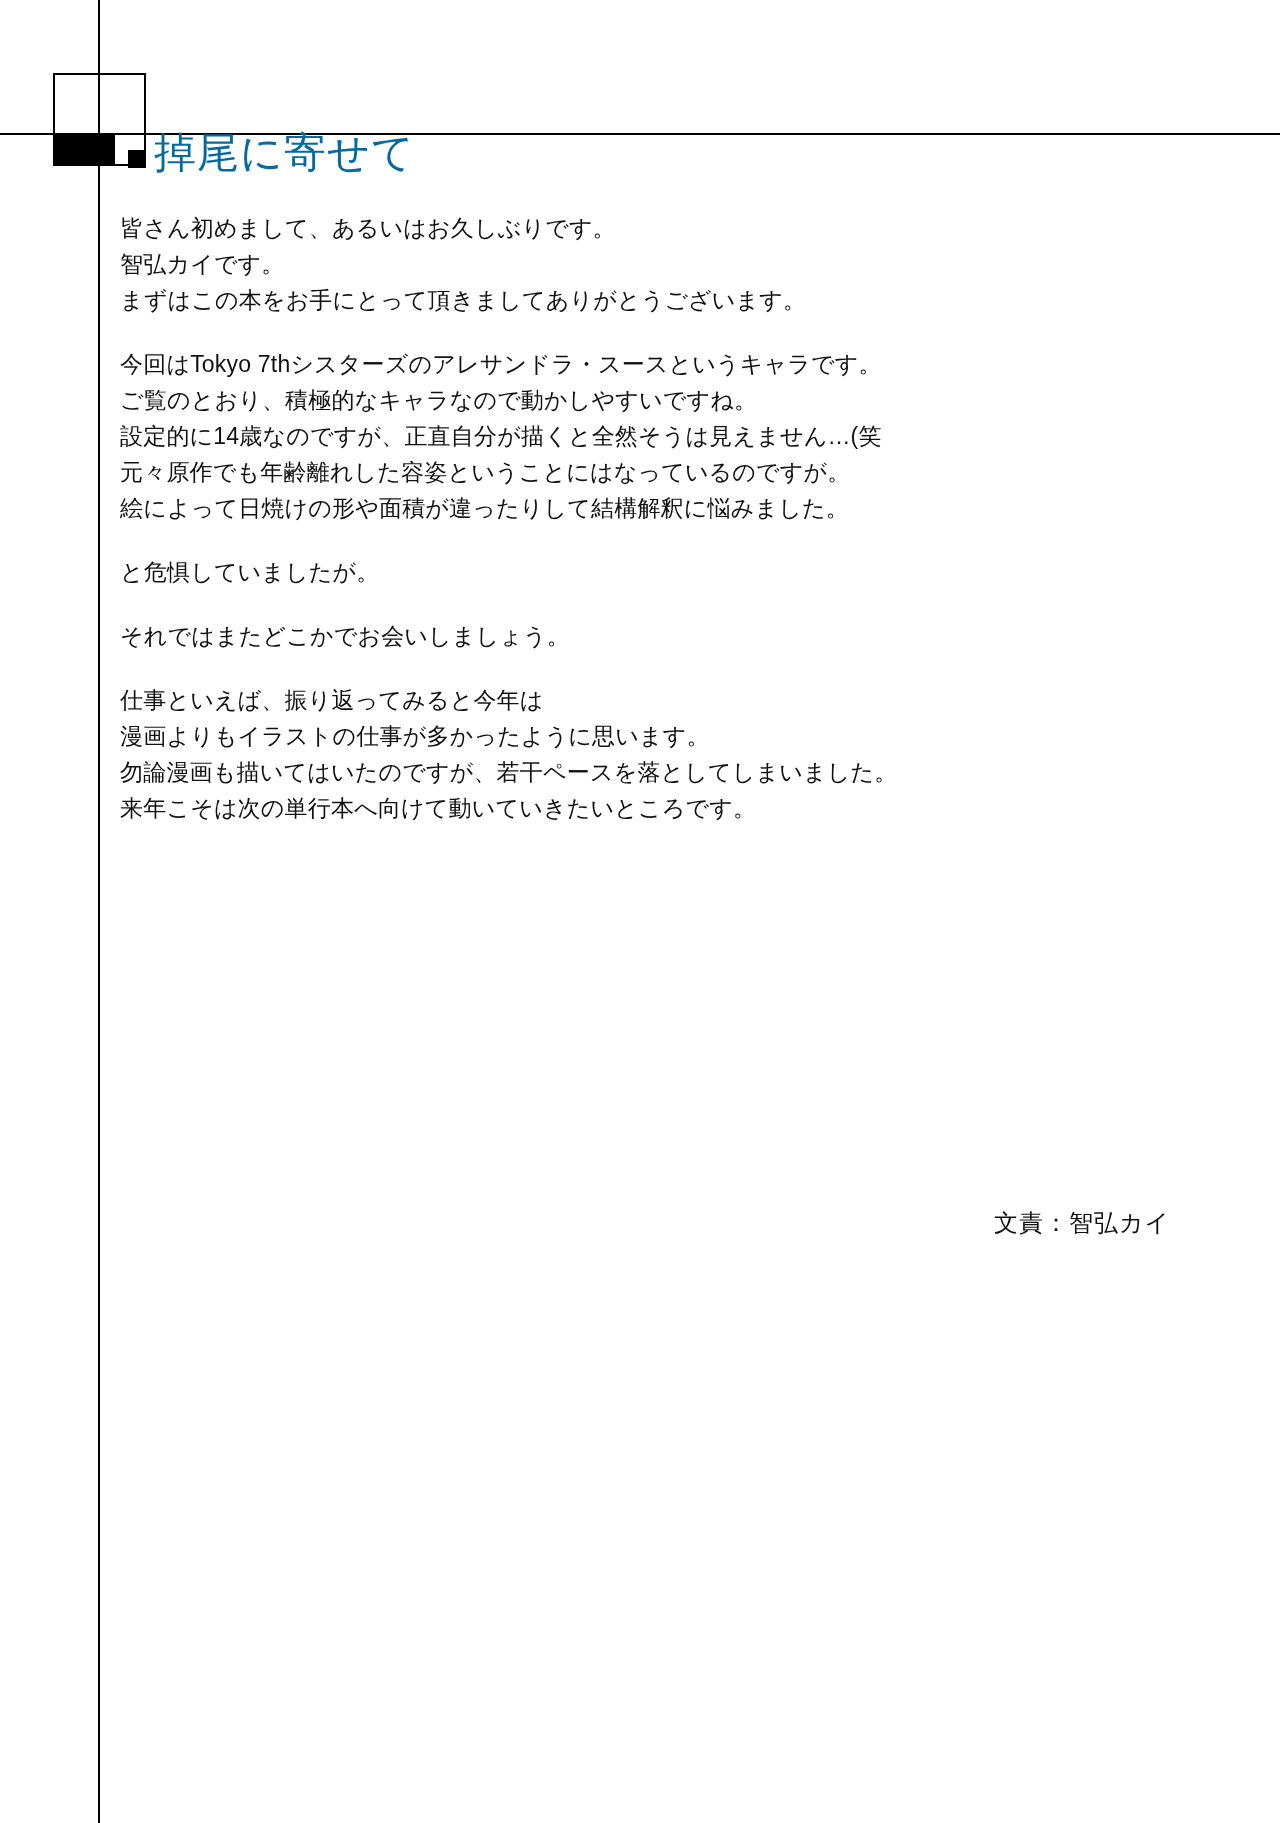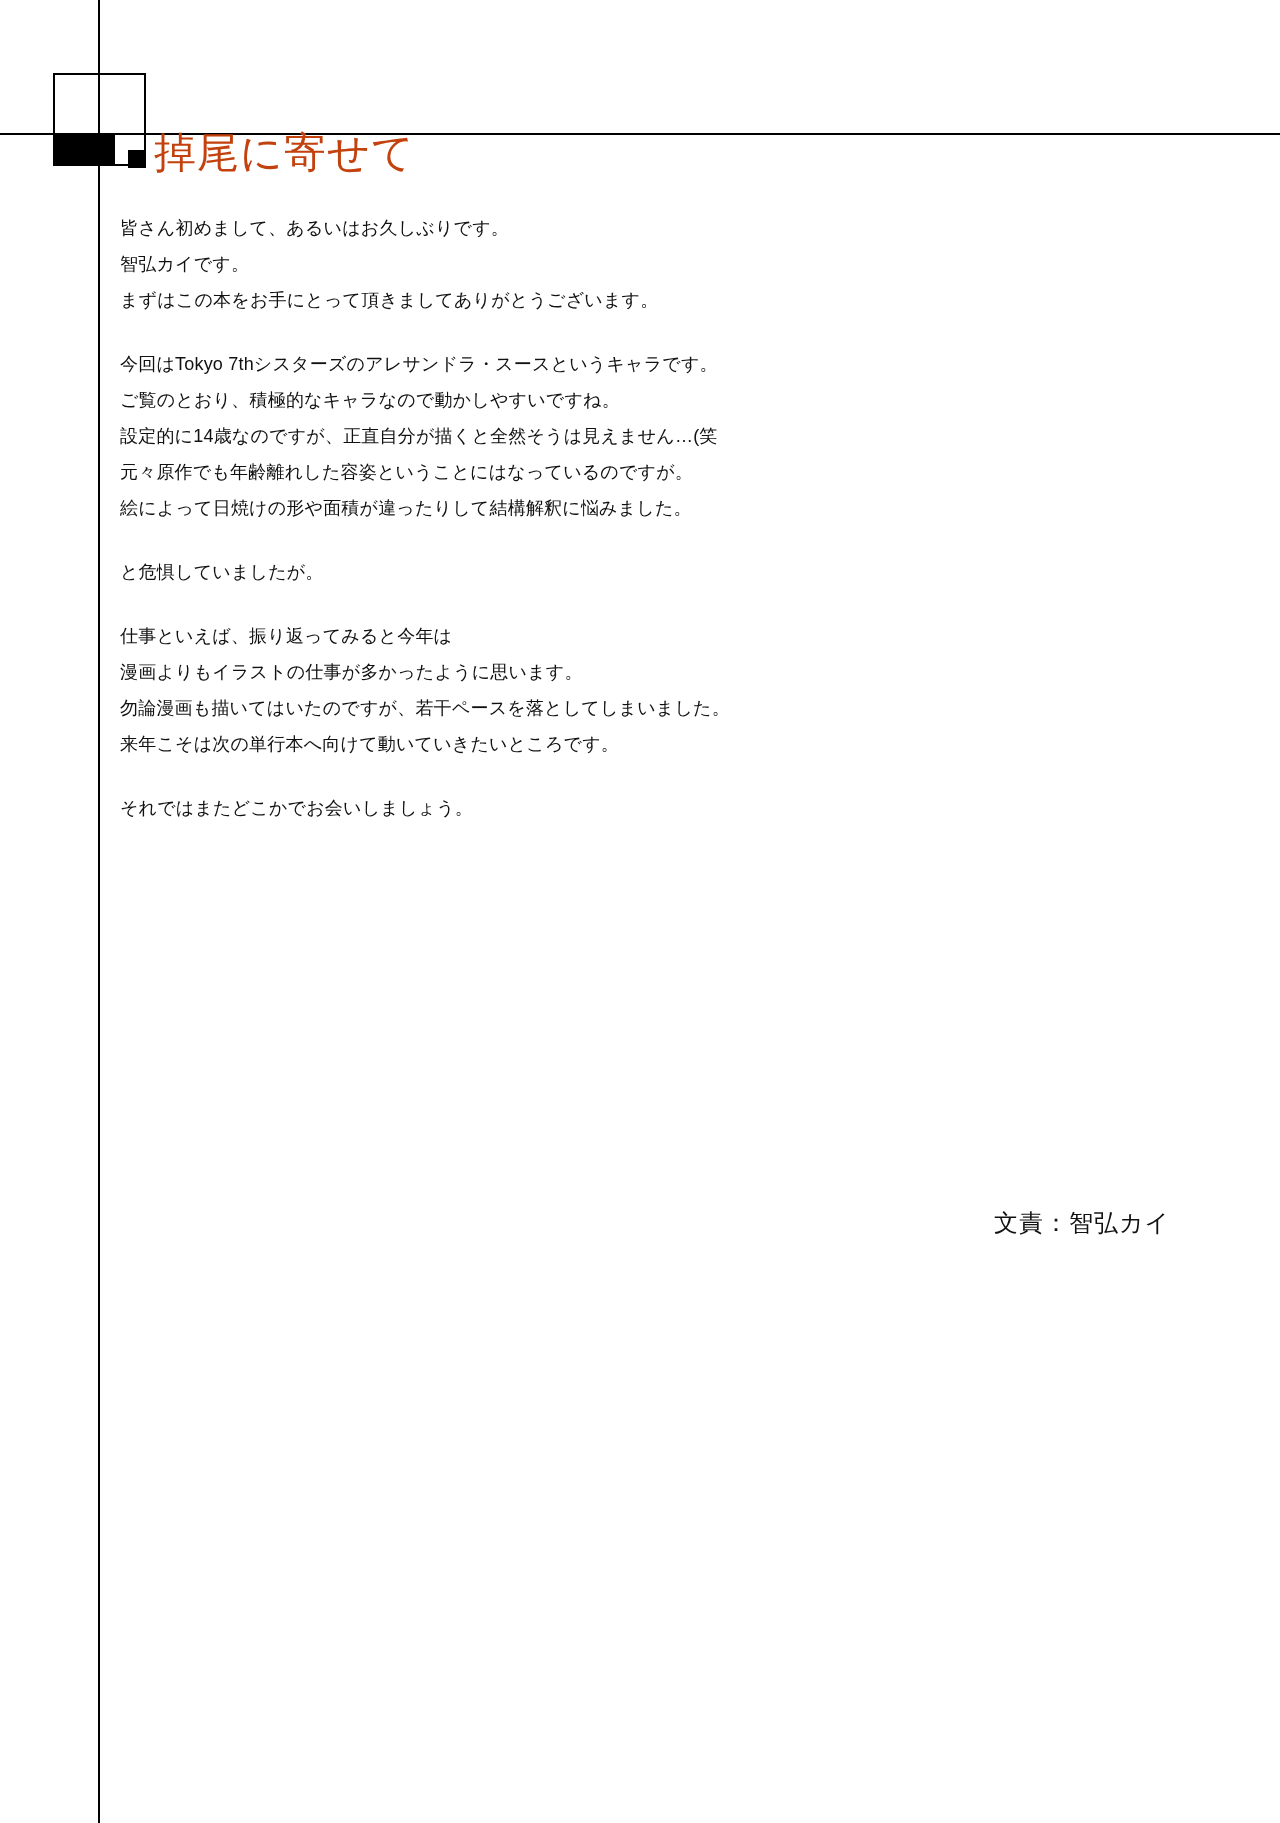--- a/index.html
+++ b/index.html
@@ -66,33 +66,33 @@
     width: 18px;
     height: 18px;
     background: #000000;
     display: inline-block;
     margin-top: 12px;
   }
   .heading-text {
     font-size: 42px;
     line-height: 1;
     letter-spacing: 1px;
-    color: #c2410c;
+    color: #0369a1;
     white-space: nowrap;
   }
 
   
   .body-area {
     position: absolute;
     left: 120px;
     top: 210px;
     width: 1000px;
   }
   .para {
-    font-size: 18px;
+    font-size: 23px;
     line-height: 36px;
     letter-spacing: 0.2px;
     color: #111111;
     white-space: pre-wrap;
   }
   .para + .para {
     margin-top: 28px;
   }
 
   .signature {
@@ -123,22 +123,22 @@
   <div class="body-area">
     <div class="para">皆さん初めまして、あるいはお久しぶりです。
 智弘カイです。
 まずはこの本をお手にとって頂きましてありがとうございます。</div>
     <div class="para">今回はTokyo 7thシスターズのアレサンドラ・スースというキャラです。
 ご覧のとおり、積極的なキャラなので動かしやすいですね。
 設定的に14歳なのですが、正直自分が描くと全然そうは見えません…(笑
 元々原作でも年齢離れした容姿ということにはなっているのですが。
 絵によって日焼けの形や面積が違ったりして結構解釈に悩みました。</div>
     <div class="para">と危惧していましたが。</div>
+    <div class="para">それではまたどこかでお会いしましょう。</div>
     <div class="para">仕事といえば、振り返ってみると今年は
 漫画よりもイラストの仕事が多かったように思います。
 勿論漫画も描いてはいたのですが、若干ペースを落としてしまいました。
 来年こそは次の単行本へ向けて動いていきたいところです。</div>
-    <div class="para">それではまたどこかでお会いしましょう。</div>
   </div>
 
   <div class="signature">文責：智弘カイ</div>
 
 </div>
 
 </body></html>

